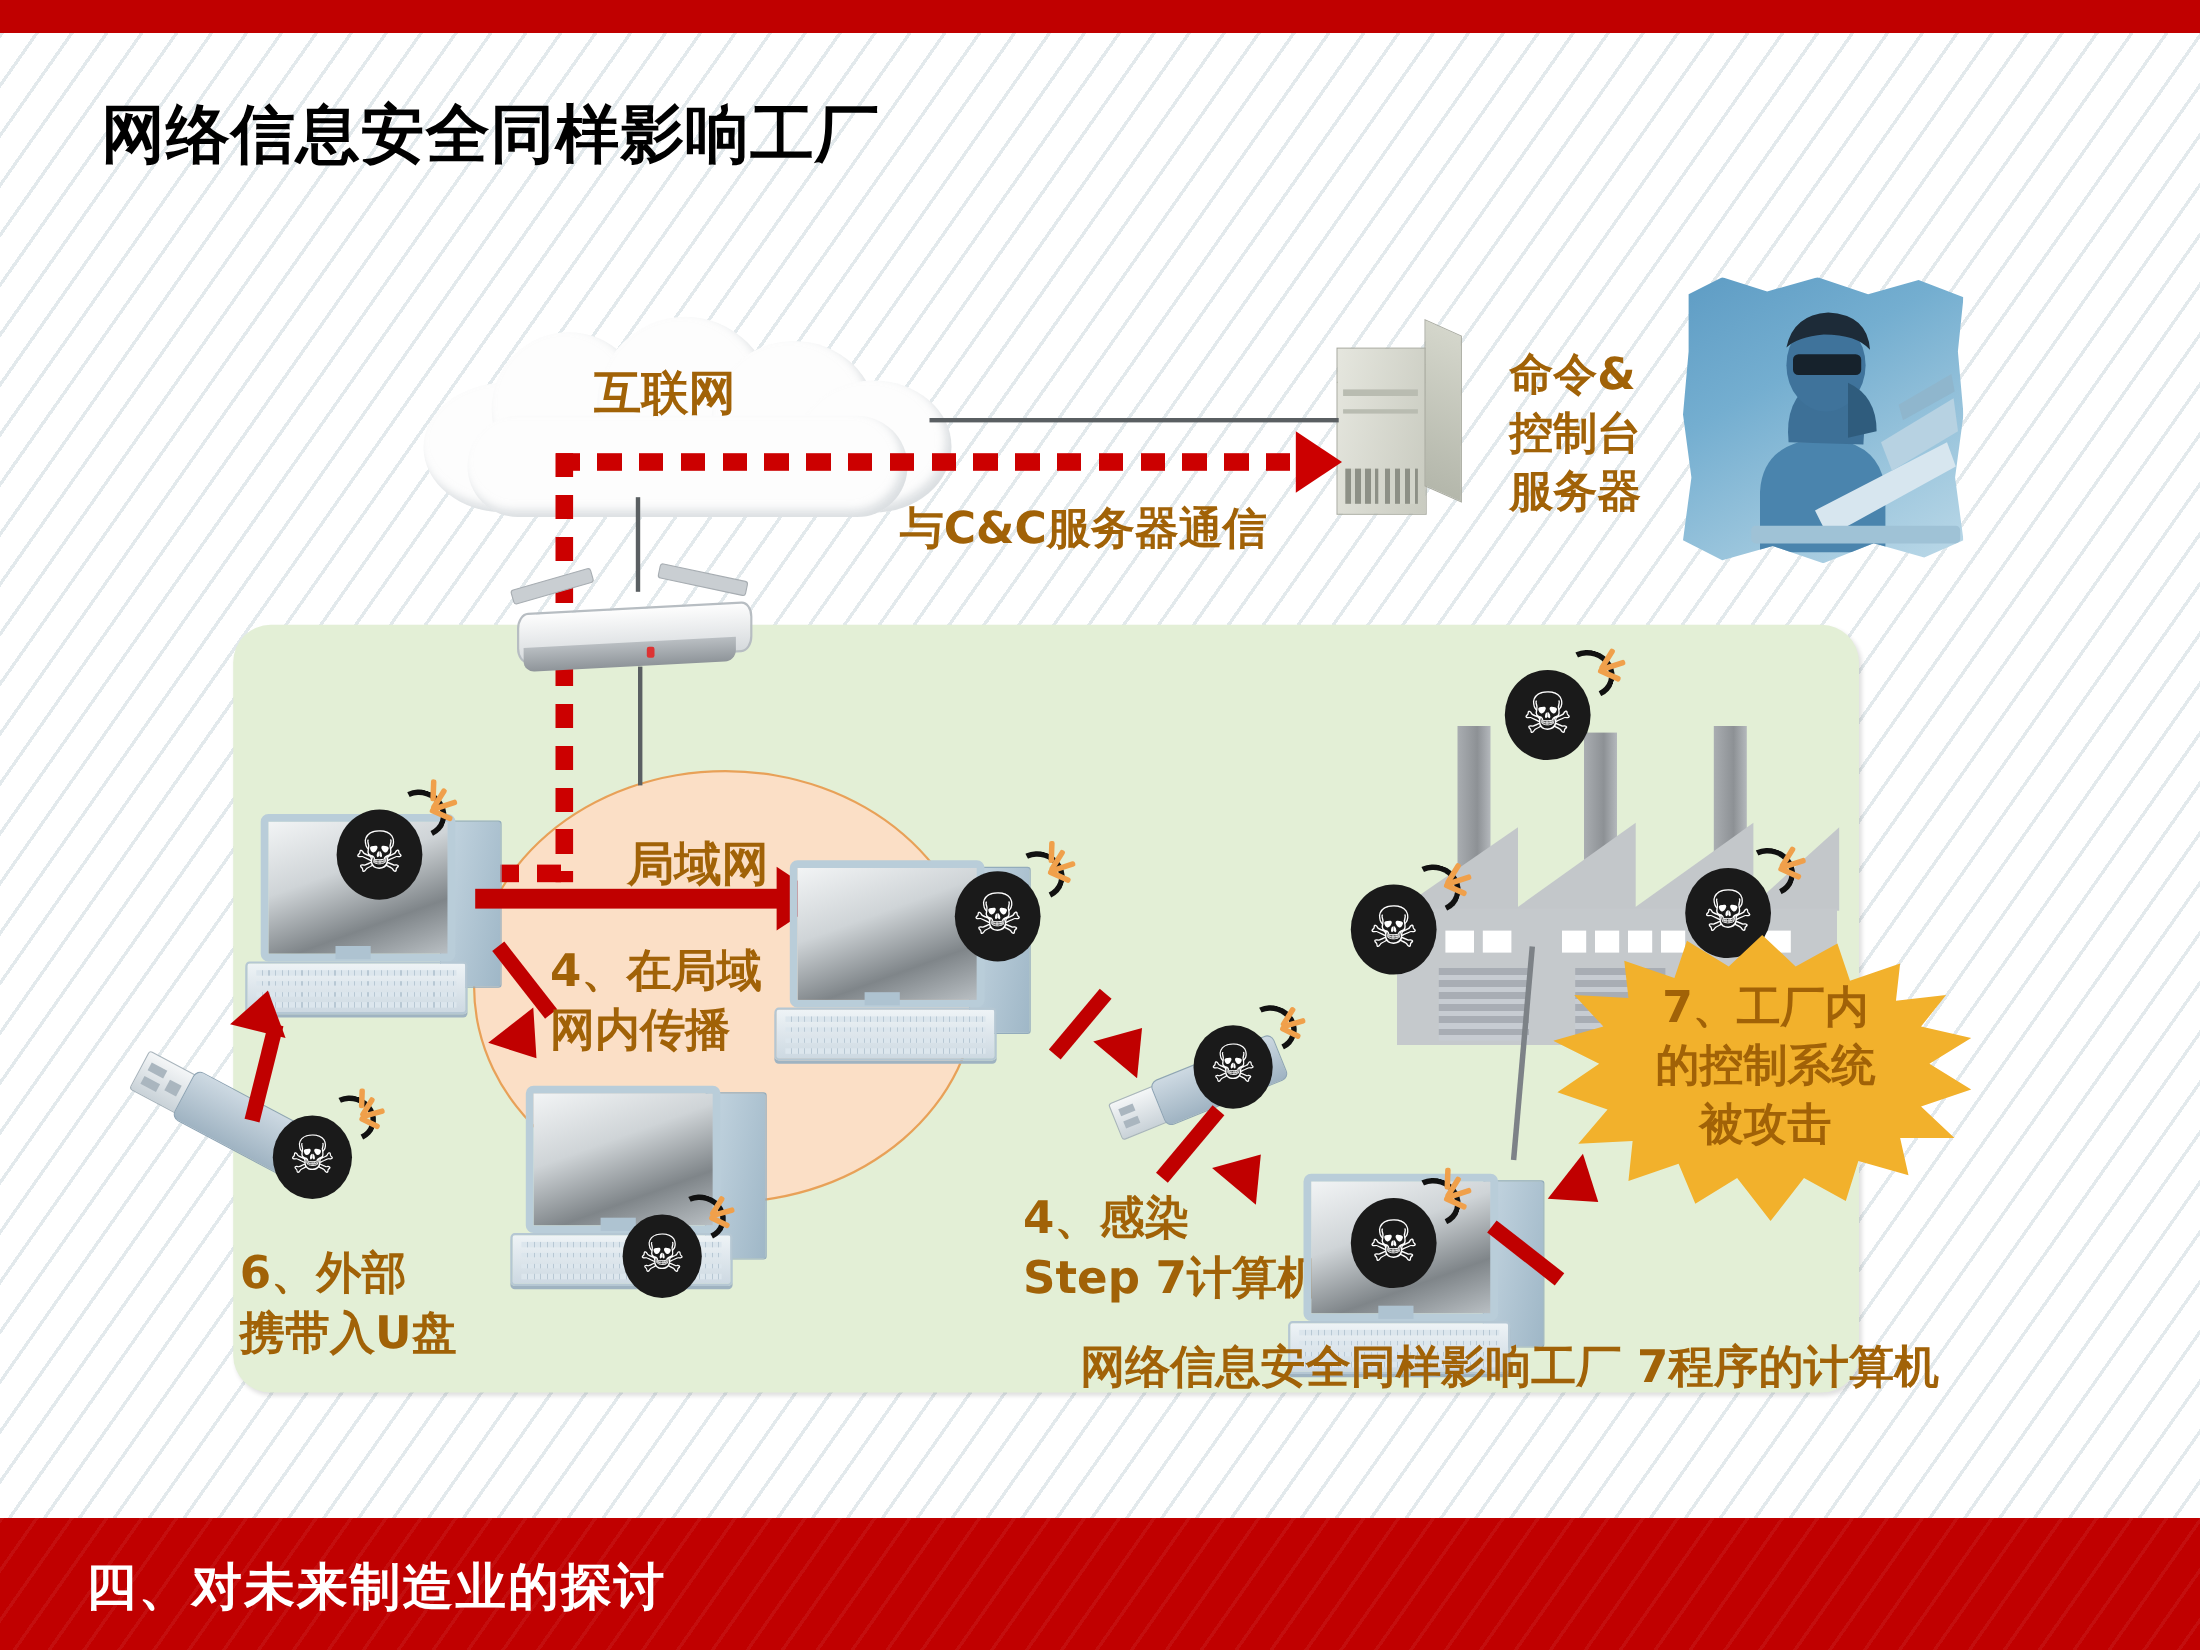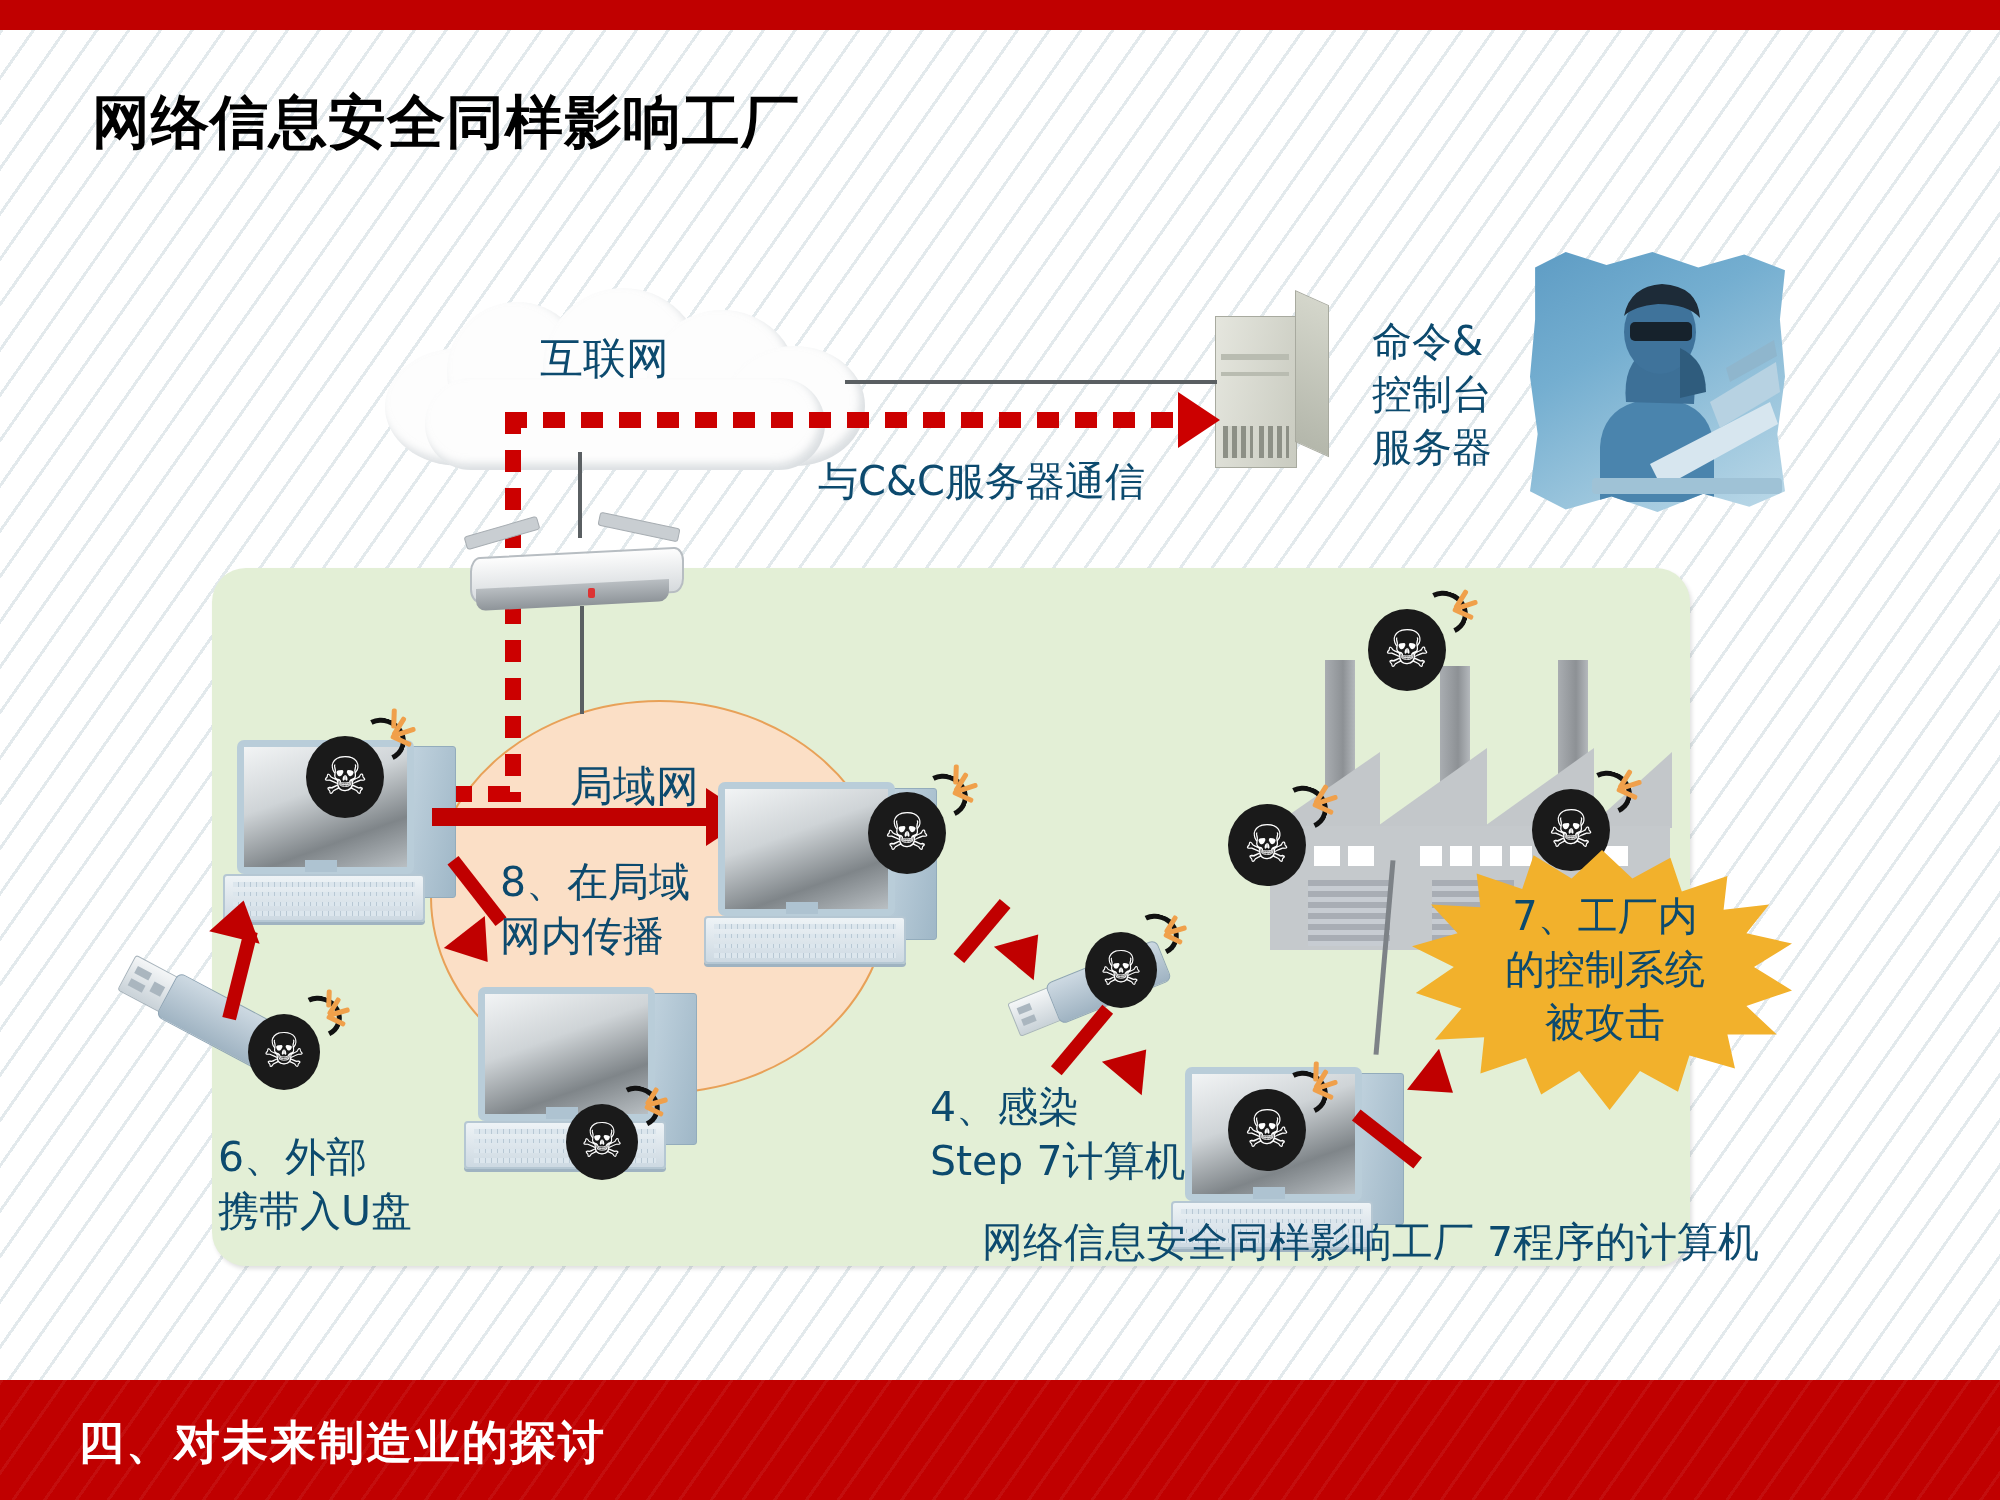--- a/index.html
+++ b/index.html
@@ -49,21 +49,21 @@
     background:#e3efd6;border-radius:34px;
     box-shadow:2px 3px 4px rgba(0,0,0,.12);
   }
   
   .lan-ellipse{
     position:absolute;left:430px;top:700px;width:455px;height:390px;
     background:#fbdfc6;border:2px solid #e8a158;border-radius:50%;
   }
 
   
-  .lbl{position:absolute;color:#0c4a6e;font-weight:normal;line-height:1.32;white-space:pre-line;}
+  .lbl{position:absolute;color:#a16207;font-weight:bold;line-height:1.32;white-space:pre-line;}
   .lbl.cn{font-family:"DejaVu Sans","Liberation Sans",sans-serif;}
 
   
   .cloud{position:absolute;left:385px;top:288px;width:480px;height:180px;}
   .cloud i{
     position:absolute;background:#fdfdfd;border-radius:50%;
     box-shadow:inset -5px -6px 9px rgba(190,196,202,.55);
   }
 
   
@@ -299,21 +299,21 @@
     </div>
     <div class="skull" style="left:0;top:26px;width:72px;font-size:48px;">☠</div>
   </div>
 
   <div class="arrow-solid" style="left:432px;top:808px;width:280px;height:18px;"></div>
   <div class="arrowhead" style="left:706px;top:788px;border-width:29px 0 29px 44px;border-color:transparent transparent transparent #C00000;"></div>
 
   <div class="arrow-solid" style="left:470px;top:852px;width:14px;height:78px;transform:rotate(-38deg);"></div>
   <div class="arrowhead" style="left:450px;top:928px;border-width:38px 26px 0 26px;border-color:#C00000 transparent transparent transparent;transform:rotate(-38deg);"></div>
 
-  <div class="lbl cn" style="left:500px;top:855px;font-size:41px;">8、在局域
+  <div class="lbl cn" style="left:500px;top:855px;font-size:41px;">4、在局域
 网内传播</div>
 
   <div class="dev pc" style="left:718px;top:780px;width:230px;height:195px;">
     <div class="tower" style="left:163px;top:8px;width:54px;height:150px;"></div>
     <div class="screen" style="left:0;top:2px;width:163px;height:120px;"></div>
     <div class="neck" style="left:68px;top:122px;width:32px;height:12px;"></div>
     <div class="kb" style="left:-14px;top:136px;width:198px;height:44px;">
       <div class="kbrow" style="top:14%;"></div>
         <div class="kbrow" style="top:36%;"></div>
       <div class="kbrow" style="top:58%;"></div>

